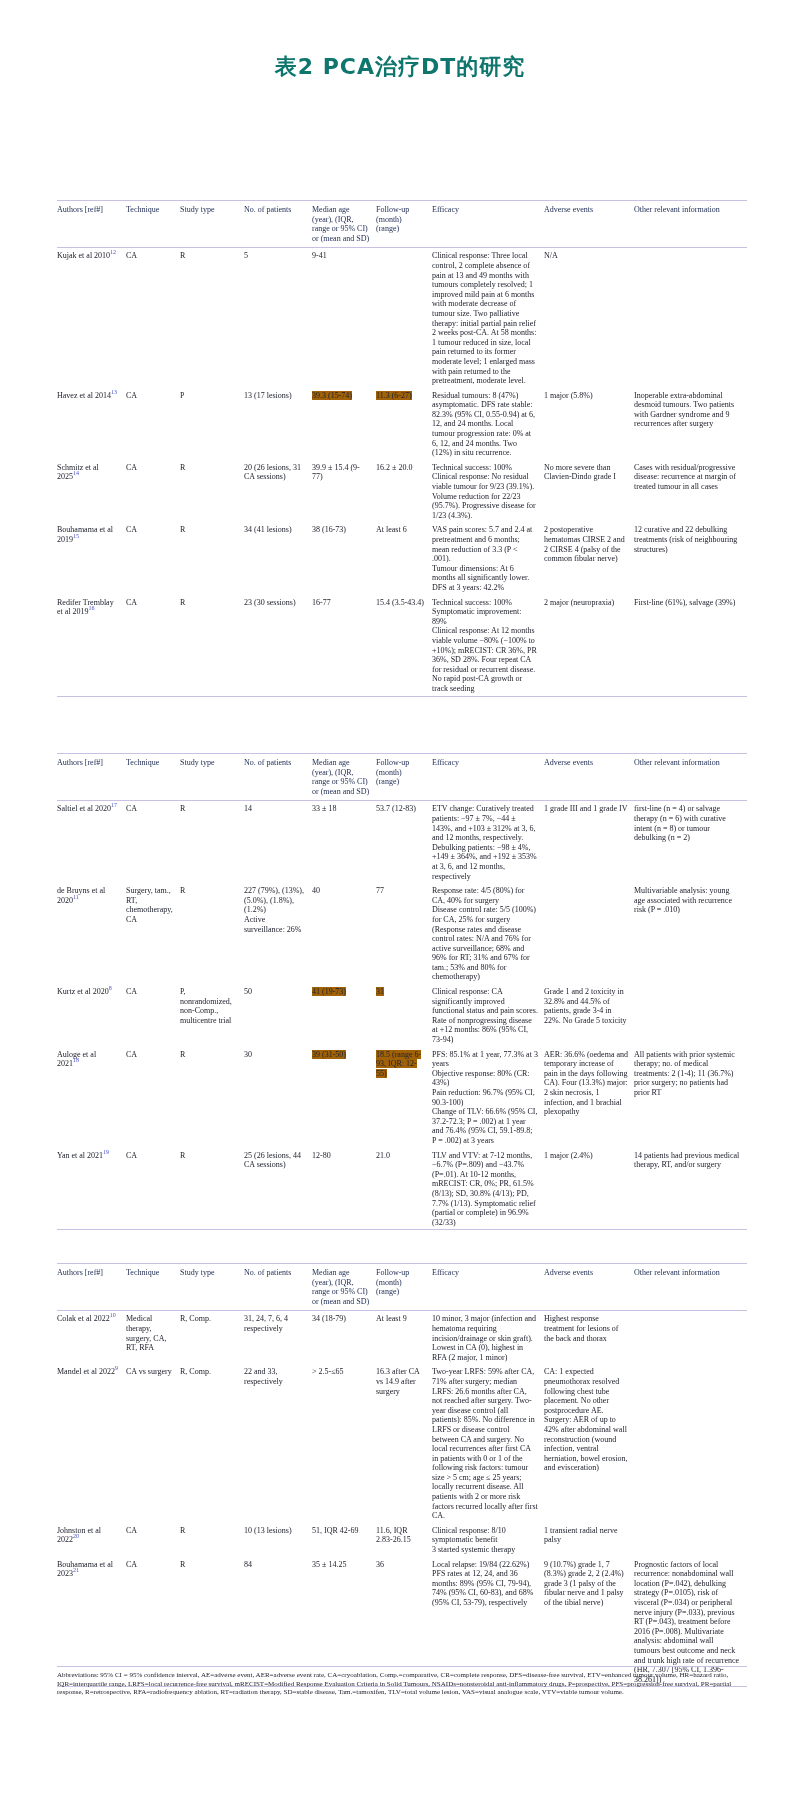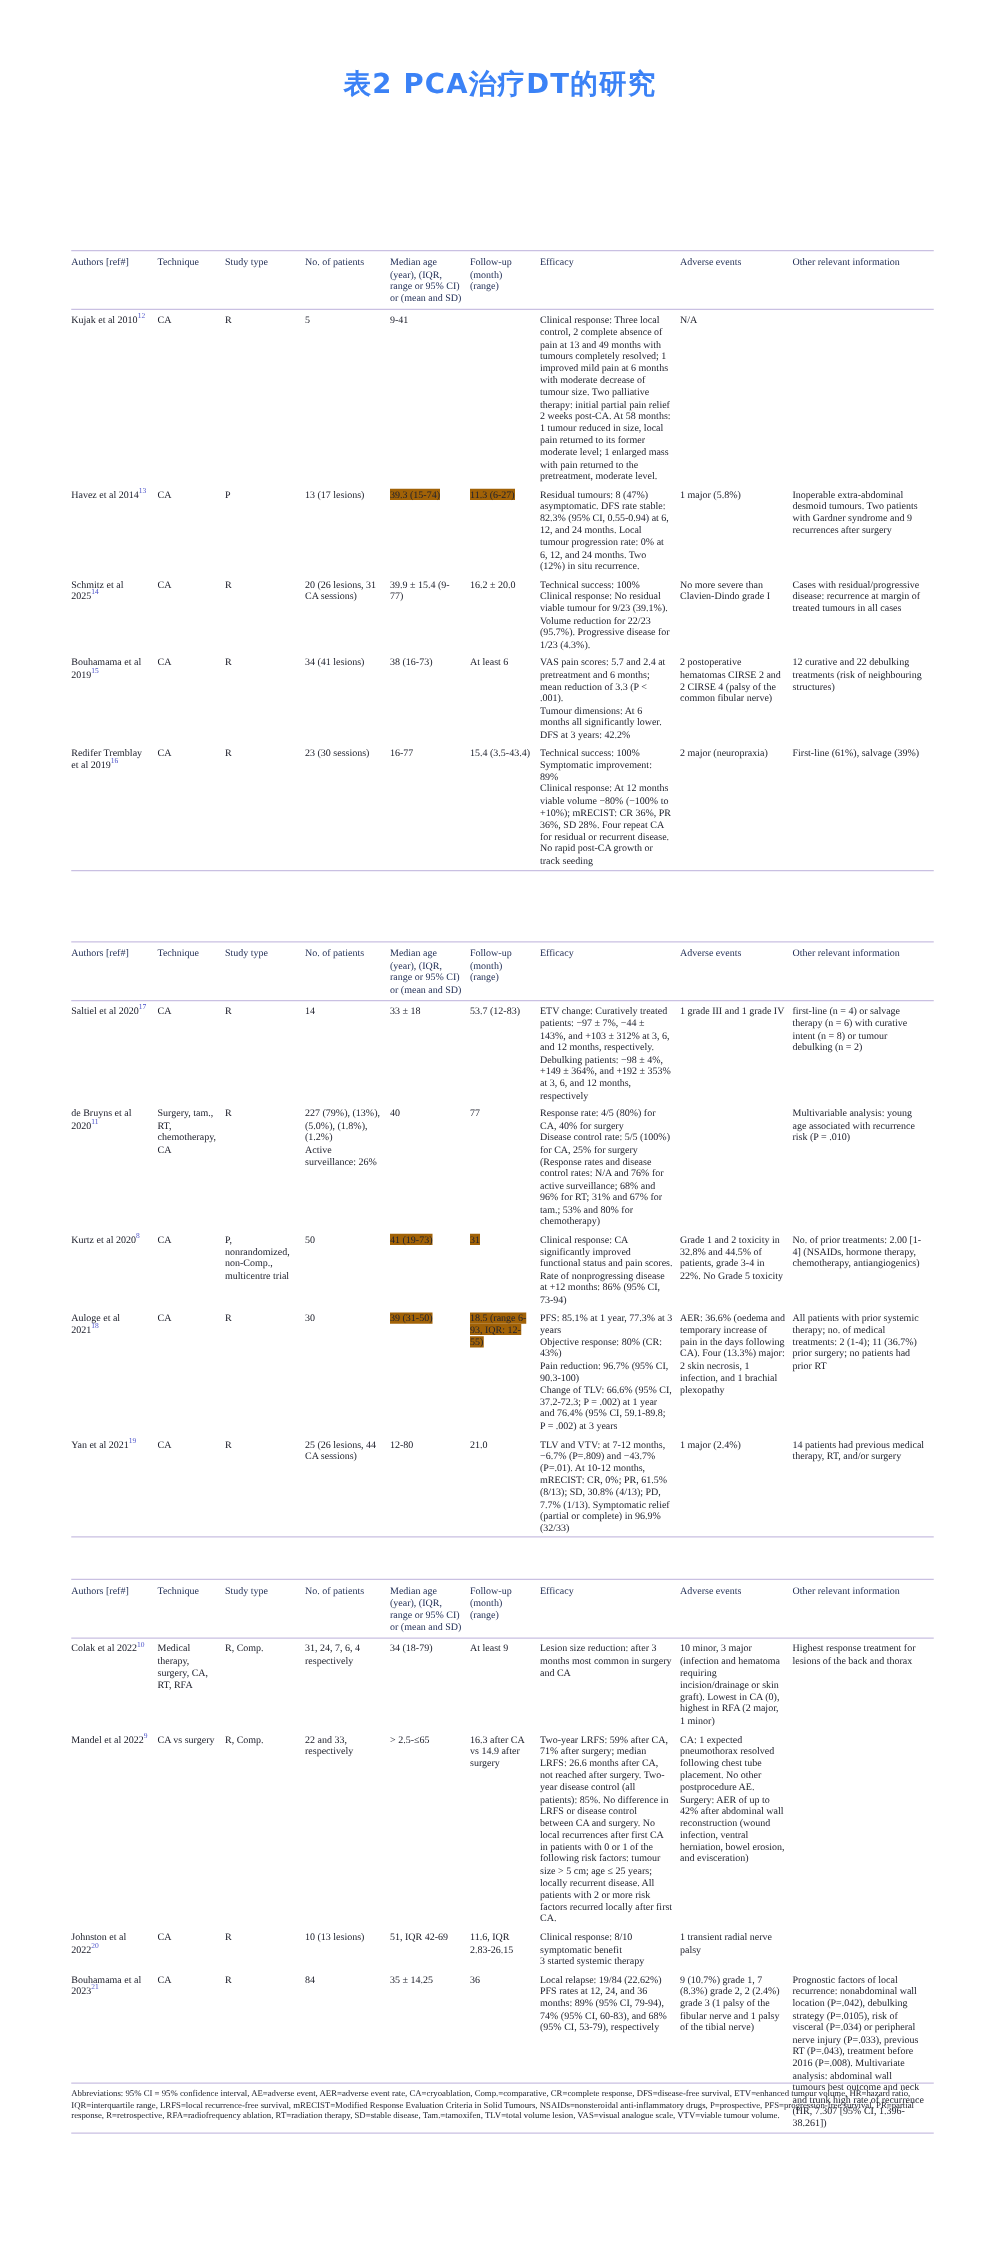--- a/index.html
+++ b/index.html
@@ -1,20 +1,20 @@
 <!DOCTYPE html>
 <html><head>
 <meta charset="utf-8">
 <style>
   html,body{margin:0;padding:0;background:#ffffff;}
   .page{position:relative;width:800px;height:1808px;background:#fff;overflow:hidden;
         font-family:"Liberation Serif",serif;color:#20222e;}
   .title{position:absolute;top:52px;left:0;width:800px;text-align:center;
          font-family:"DejaVu Sans",sans-serif;font-weight:bold;font-size:22px;
-         color:#3b82f6;letter-spacing:1px;}
+         color:#0f766e;letter-spacing:1px;}
   .tbl{position:absolute;left:57px;width:690px;border-top:1px solid #c9c0e2;
        border-bottom:1px solid #c9c0e2;}
   .tbl.s1{top:200px;}
   .tbl.s2{top:753px;}
   .tbl.s3{top:1263px;}
   .tr{display:grid;grid-template-columns:69px 54px 64px 68px 64px 56px 112px 90px 113px;}
   .td{font-size:8px;line-height:9.6px;padding:2px 6px 2px 0;white-space:pre-line;
       overflow-wrap:break-word;}
   .thead{border-bottom:1px solid #c9c0e2;}
   .thead .td{font-weight:normal;color:#1d2a52;padding-top:4px;padding-bottom:4px;}
@@ -67,21 +67,21 @@
         <div class="tr">
           <div class="td"><span>Schmitz et al 2025</span><sup class="ref">14</sup></div>
           <div class="td"><span>CA</span></div>
           <div class="td"><span>R</span></div>
           <div class="td"><span>20 (26 lesions, 31 CA sessions)</span></div>
           <div class="td"><span>39.9 ± 15.4 (9-77)</span></div>
           <div class="td"><span>16.2 ± 20.0</span></div>
           <div class="td"><span>Technical success: 100%
 Clinical response: No residual viable tumour for 9/23 (39.1%). Volume reduction for 22/23 (95.7%). Progressive disease for 1/23 (4.3%).</span></div>
           <div class="td"><span>No more severe than Clavien-Dindo grade I</span></div>
-          <div class="td"><span>Cases with residual/progressive disease: recurrence at margin of treated tumours in all cases</span></div>
+          <div class="td"><span>Cases with residual/progressive disease: recurrence at margin of treated tumour in all cases</span></div>
         </div>
         <div class="tr">
           <div class="td"><span>Bouhamama et al 2019</span><sup class="ref">15</sup></div>
           <div class="td"><span>CA</span></div>
           <div class="td"><span>R</span></div>
           <div class="td"><span>34 (41 lesions)</span></div>
           <div class="td"><span>38 (16-73)</span></div>
           <div class="td"><span>At least 6</span></div>
           <div class="td"><span>VAS pain scores: 5.7 and 2.4 at pretreatment and 6 months; mean reduction of 3.3 (P &lt; .001).
 Tumour dimensions: At 6 months all significantly lower. DFS at 3 years: 42.2%</span></div>
@@ -143,21 +143,20 @@
         </div>
         <div class="tr">
           <div class="td"><span>Kurtz et al 2020</span><sup class="ref">8</sup></div>
           <div class="td"><span>CA</span></div>
           <div class="td"><span>P, nonrandomized, non-Comp., multicentre trial</span></div>
           <div class="td"><span>50</span></div>
           <div class="td"><span class="hl">41 (19-73)</span></div>
           <div class="td"><span class="hl">31</span></div>
           <div class="td"><span>Clinical response: CA significantly improved functional status and pain scores. Rate of nonprogressing disease at +12 months: 86% (95% CI, 73-94)</span></div>
           <div class="td"><span>Grade 1 and 2 toxicity in 32.8% and 44.5% of patients, grade 3-4 in 22%. No Grade 5 toxicity</span></div>
-          <div class="td"><span>No. of prior treatments: 2.00 [1-4] (NSAIDs, hormone therapy, chemotherapy, antiangiogenics)</span></div>
         </div>
         <div class="tr">
           <div class="td"><span>Auloge et al 2021</span><sup class="ref">18</sup></div>
           <div class="td"><span>CA</span></div>
           <div class="td"><span>R</span></div>
           <div class="td"><span>30</span></div>
           <div class="td"><span class="hl">39 (31-50)</span></div>
           <div class="td"><span class="hl">18.5 (range 6-93, IQR: 12-55)</span></div>
           <div class="td"><span>PFS: 85.1% at 1 year, 77.3% at 3 years
 Objective response: 80% (CR: 43%)
@@ -192,21 +191,20 @@
         <div class="td">Other relevant information</div>
       </div>
       <div class="tbody">
         <div class="tr">
           <div class="td"><span>Colak et al 2022</span><sup class="ref">10</sup></div>
           <div class="td"><span>Medical therapy, surgery, CA, RT, RFA</span></div>
           <div class="td"><span>R, Comp.</span></div>
           <div class="td"><span>31, 24, 7, 6, 4 respectively</span></div>
           <div class="td"><span>34 (18-79)</span></div>
           <div class="td"><span>At least 9</span></div>
-          <div class="td"><span>Lesion size reduction: after 3 months most common in surgery and CA</span></div>
           <div class="td"><span>10 minor, 3 major (infection and hematoma requiring incision/drainage or skin graft). Lowest in CA (0), highest in RFA (2 major, 1 minor)</span></div>
           <div class="td"><span>Highest response treatment for lesions of the back and thorax</span></div>
         </div>
         <div class="tr">
           <div class="td"><span>Mandel et al 2022</span><sup class="ref">9</sup></div>
           <div class="td"><span>CA vs surgery</span></div>
           <div class="td"><span>R, Comp.</span></div>
           <div class="td"><span>22 and 33, respectively</span></div>
           <div class="td"><span>&gt; 2.5-≤65</span></div>
           <div class="td"><span>16.3 after CA vs 14.9 after surgery</span></div>

